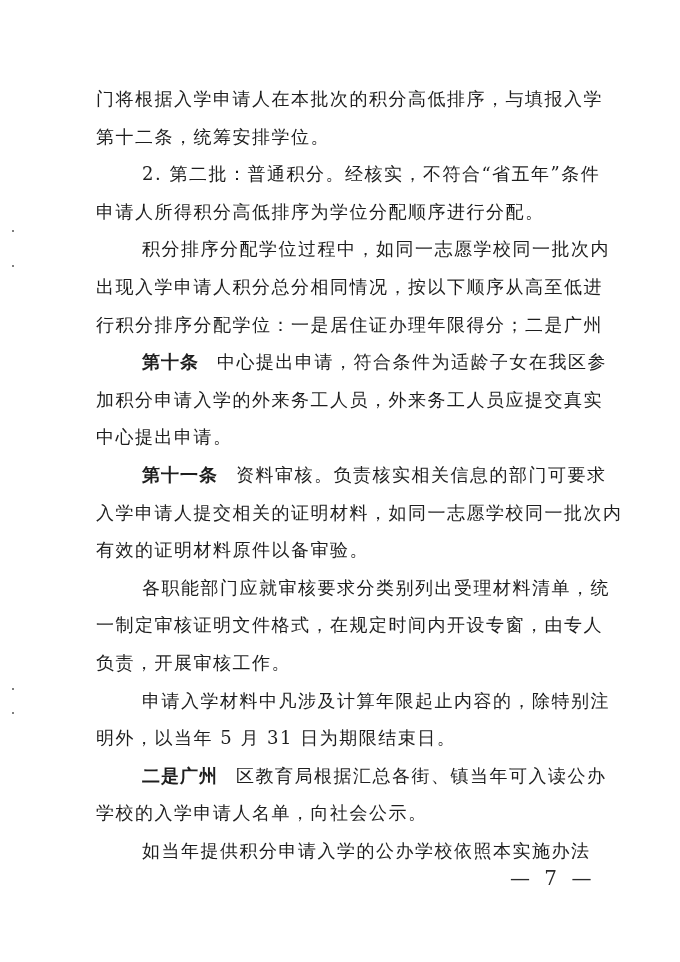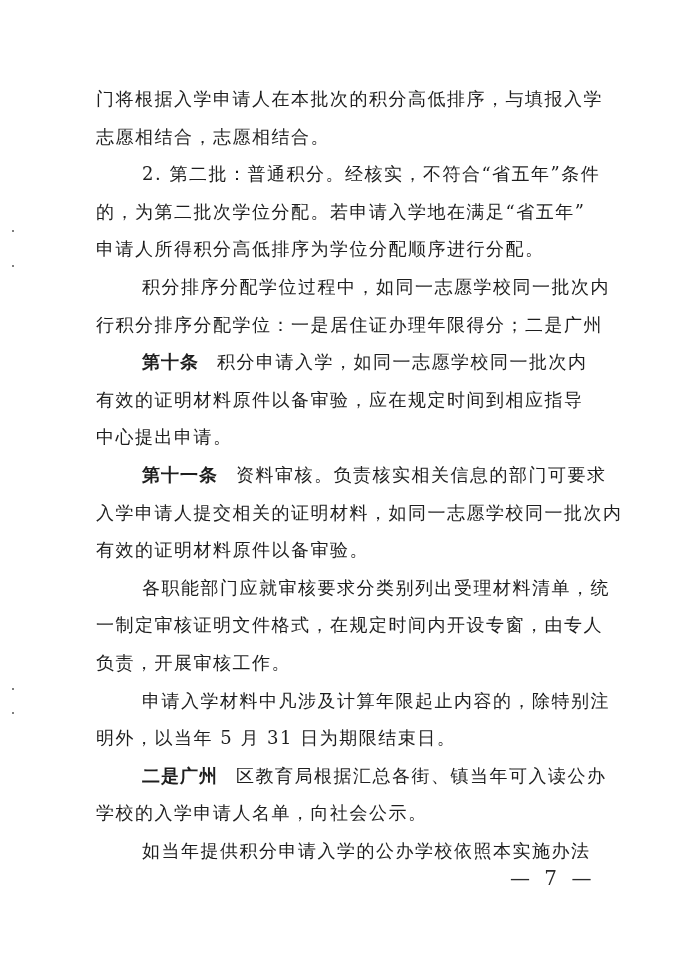--- a/index.html
+++ b/index.html
@@ -39,30 +39,30 @@
     width: 2px; height: 2px;
     background: #555;
     border-radius: 1px;
   }
 </style>
 </head>
 <body>
 
 <div class="page">
   <div class="line">门将根据入学申请人在本批次的积分高低排序，与填报入学</div>
-  <div class="line">志愿相结合，志愿相结合。</div>
+  <div class="line">第十二条，统筹安排学位。</div>
   <div class="line indent">2. 第二批：普通积分。经核实，不符合“省五年”条件</div>
-  <div class="line">的，为第二批次学位分配。若申请入学地在满足“省五年”</div>
   <div class="line">申请人所得积分高低排序为学位分配顺序进行分配。</div>
   <div class="line indent">积分排序分配学位过程中，如同一志愿学校同一批次内</div>
+  <div class="line">出现入学申请人积分总分相同情况，按以下顺序从高至低进</div>
   <div class="line">行积分排序分配学位：一是居住证办理年限得分；二是广州</div>
   <div class="line indent">
-    <span class="article">第十条</span><span class="article-gap"></span><span>积分申请入学，如同一志愿学校同一批次内</span>
+    <span class="article">第十条</span><span class="article-gap"></span><span>中心提出申请，符合条件为适龄子女在我区参</span>
   </div>
-  <div class="line">有效的证明材料原件以备审验，应在规定时间到相应指导</div>
+  <div class="line">加积分申请入学的外来务工人员，外来务工人员应提交真实</div>
   <div class="line">中心提出申请。</div>
   <div class="line indent">
     <span class="article">第十一条</span><span class="article-gap"></span><span>资料审核。负责核实相关信息的部门可要求</span>
   </div>
   <div class="line">入学申请人提交相关的证明材料，如同一志愿学校同一批次内</div>
   <div class="line">有效的证明材料原件以备审验。</div>
   <div class="line indent">各职能部门应就审核要求分类别列出受理材料清单，统</div>
   <div class="line">一制定审核证明文件格式，在规定时间内开设专窗，由专人</div>
   <div class="line">负责，开展审核工作。</div>
   <div class="line indent">申请入学材料中凡涉及计算年限起止内容的，除特别注</div>

